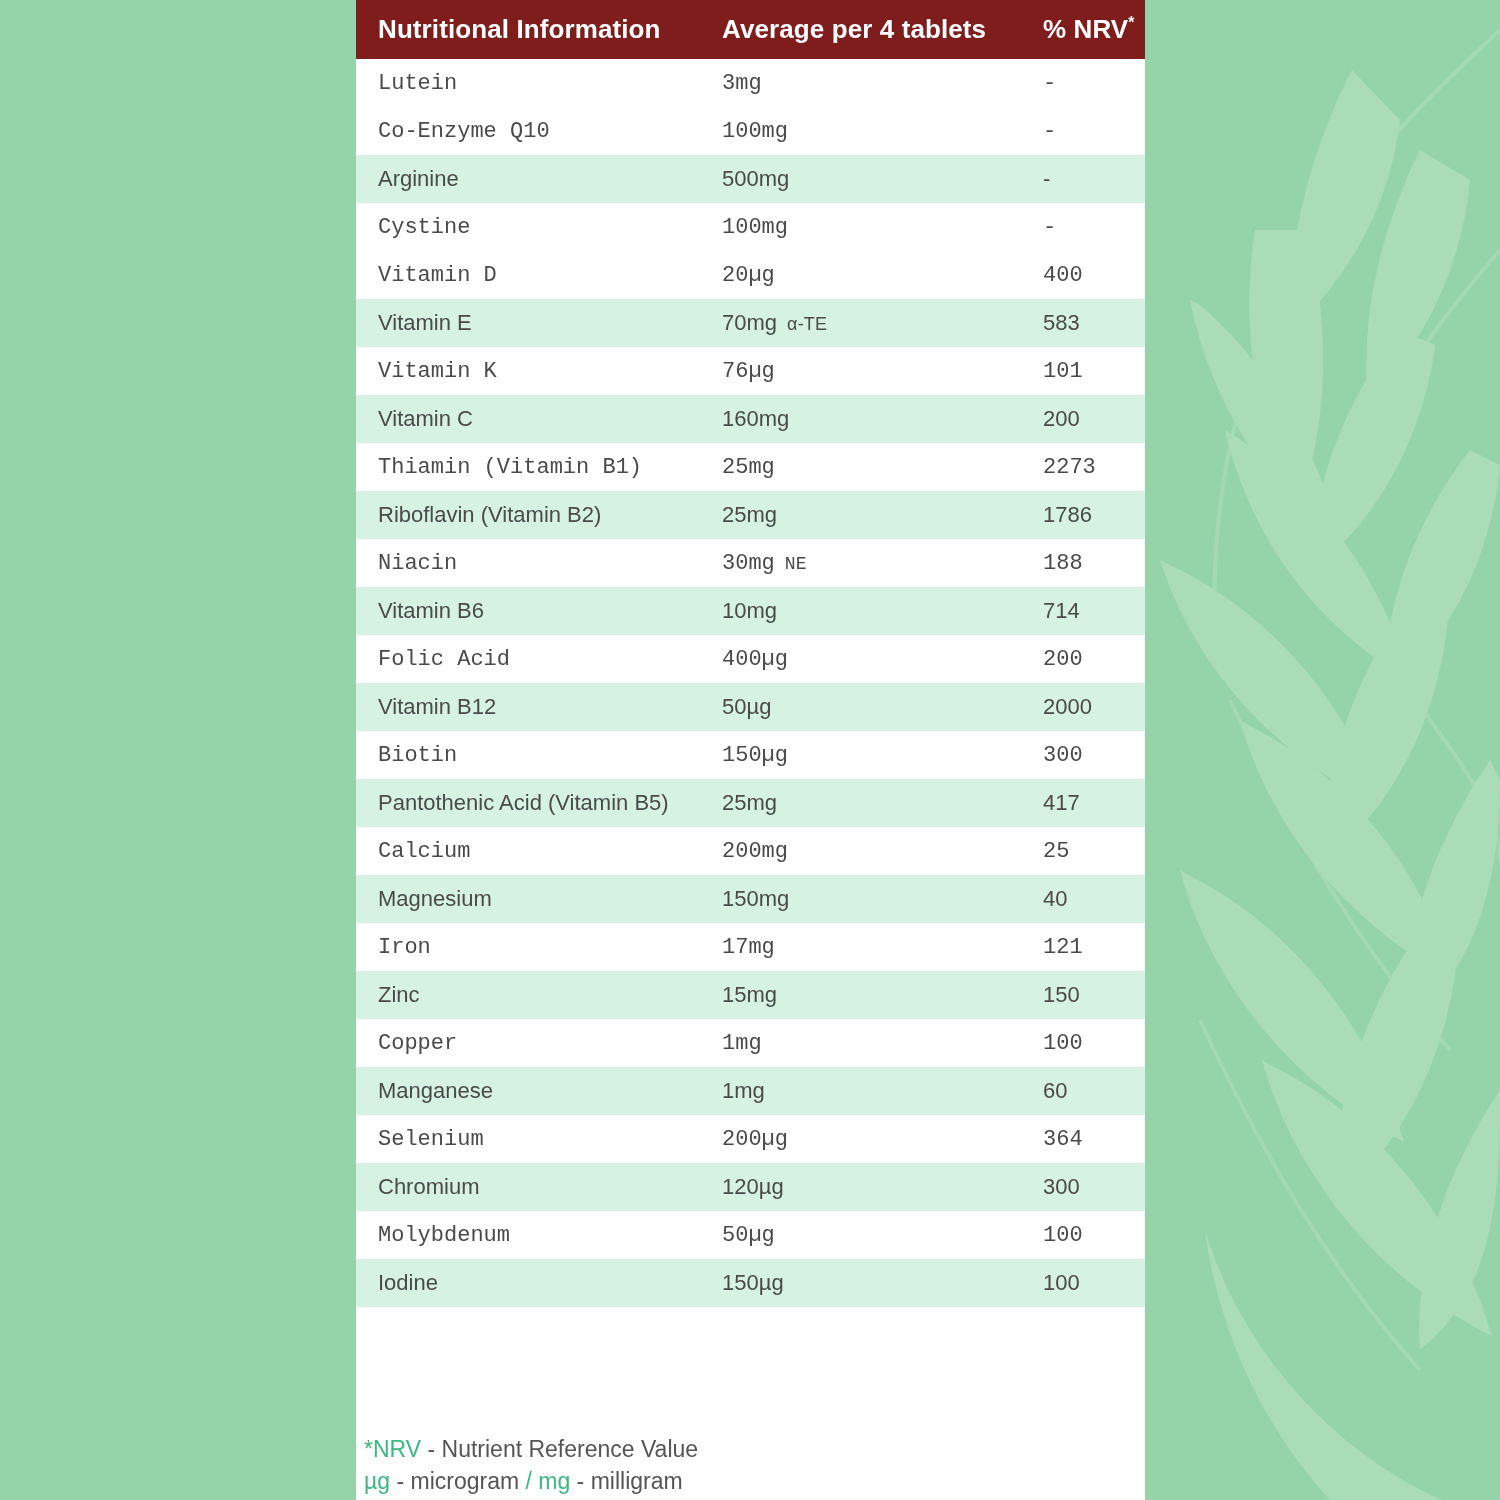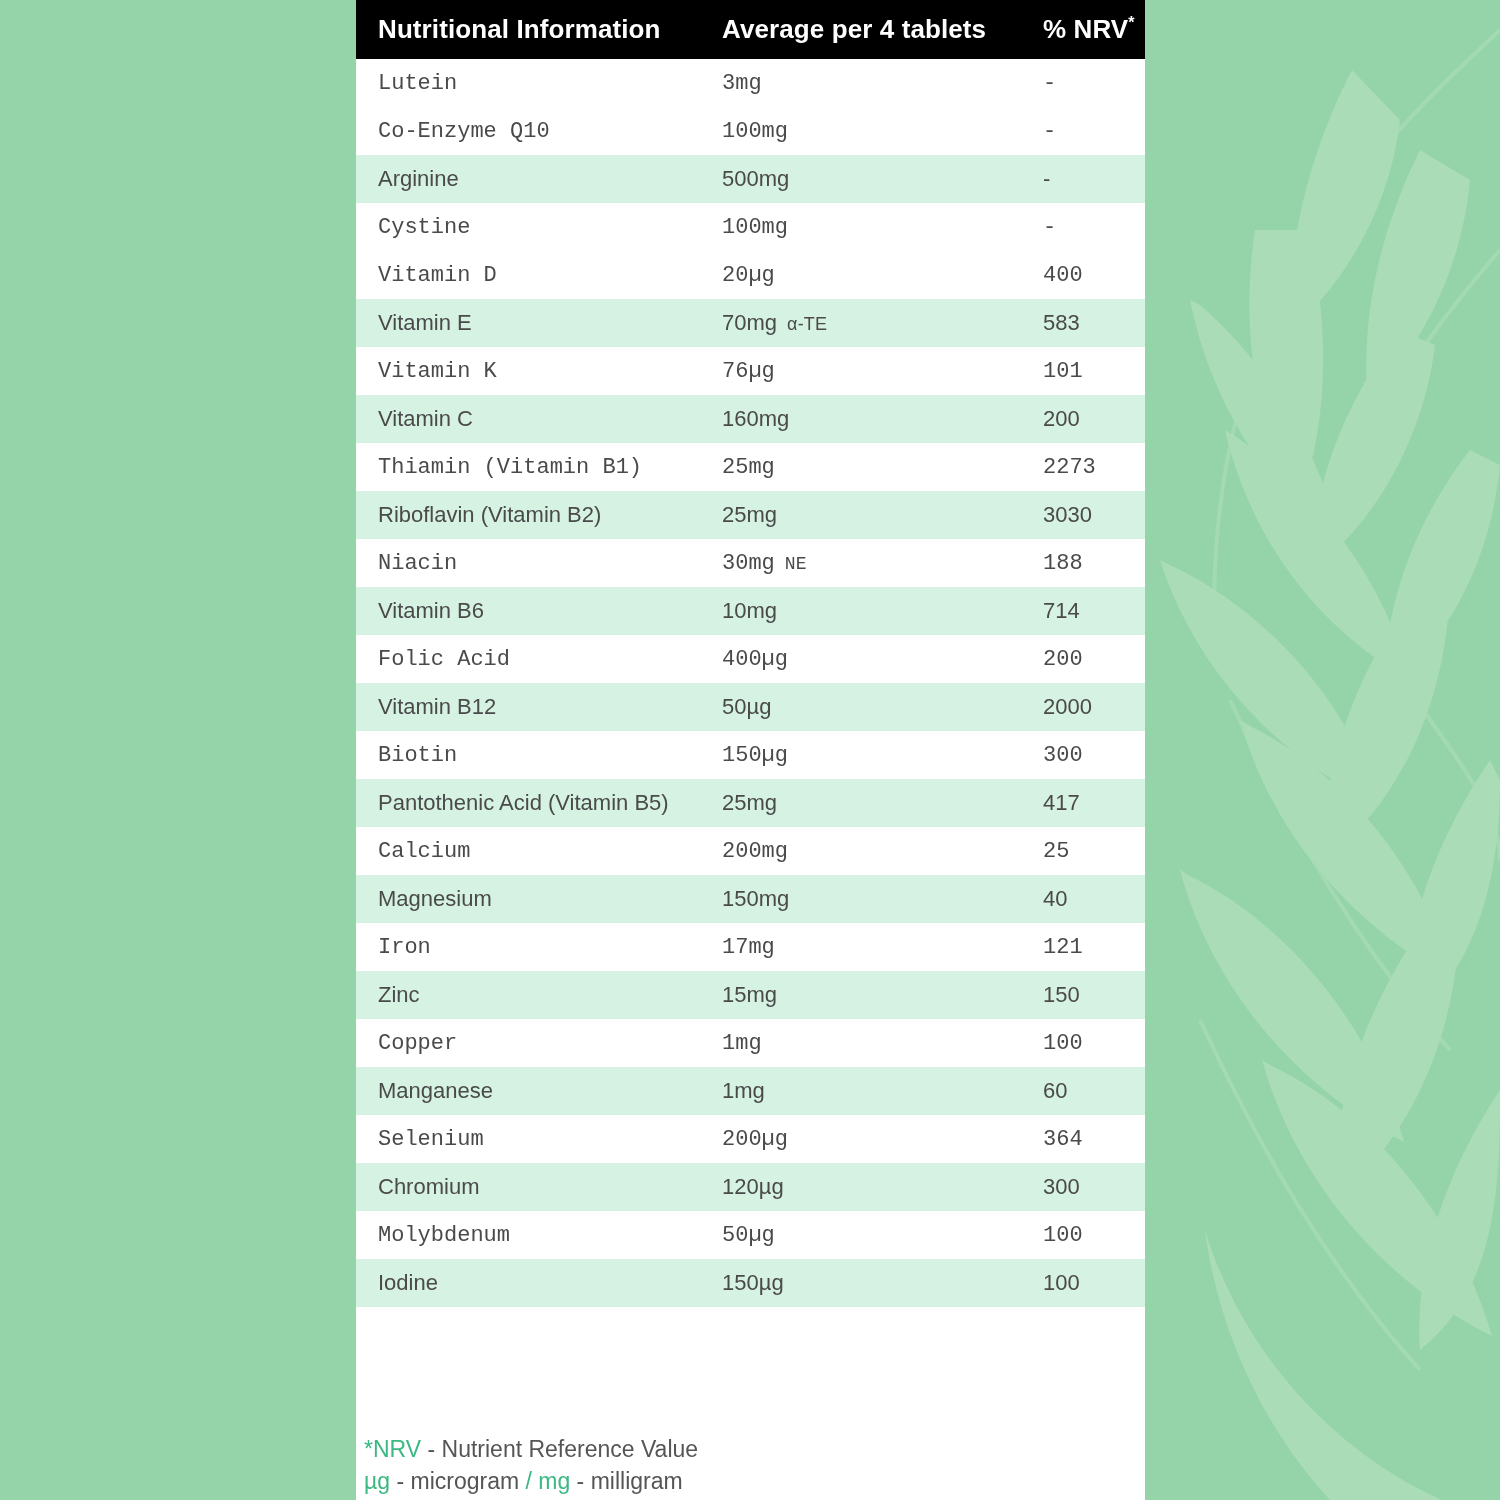--- a/index.html
+++ b/index.html
@@ -40,21 +40,21 @@
     width: 100%;
     border-collapse: collapse;
     table-layout: fixed;
   }
 
   .nutri-table col.c-name  { width: 356px; }
   .nutri-table col.c-amt   { width: 313px; }
   .nutri-table col.c-nrv   { width: 120px; }
 
   thead th {
-    background: #000000;
+    background: #7f1d1d;
     color: #ffffff;
     font-size: 26px;
     font-weight: bold;
     text-align: left;
     height: 59px;
     padding: 0 0 0 22px;
     vertical-align: middle;
     letter-spacing: 0.1px;
   }
   thead th.th-amt { padding-left: 10px; }
@@ -194,21 +194,21 @@
           <td class="c3">200</td>
         </tr>
         <tr class="plain">
           <td class="c1">Thiamin (Vitamin B1)</td>
           <td class="c2"><span>25mg</span></td>
           <td class="c3">2273</td>
         </tr>
         <tr class="alt">
           <td class="c1">Riboflavin (Vitamin B2)</td>
           <td class="c2"><span>25mg</span></td>
-          <td class="c3">3030</td>
+          <td class="c3">1786</td>
         </tr>
         <tr class="plain">
           <td class="c1">Niacin</td>
           <td class="c2"><span>30mg</span><span class="unit-sup">NE</span></td>
           <td class="c3">188</td>
         </tr>
         <tr class="alt">
           <td class="c1">Vitamin B6</td>
           <td class="c2"><span>10mg</span></td>
           <td class="c3">714</td>

